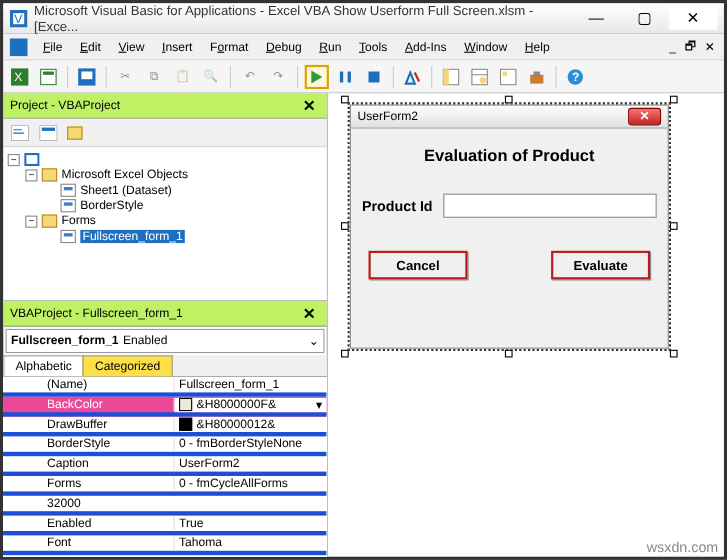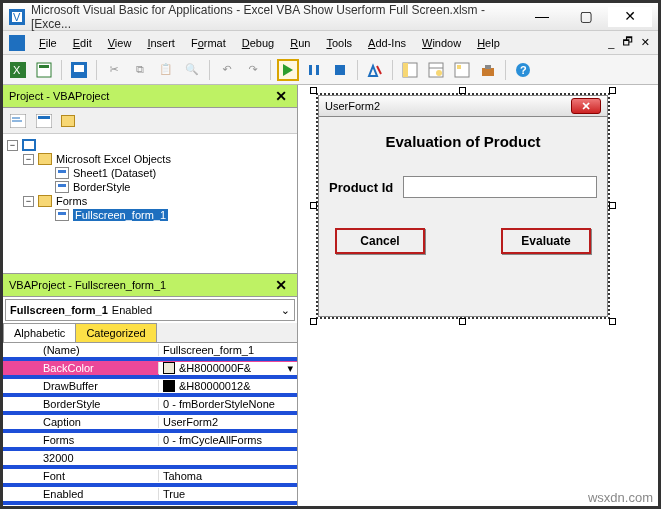--- a/index.html
+++ b/index.html
@@ -295,29 +295,29 @@
           <div class="prop-val">
             <span>0 - fmCycleAllForms</span>
           </div>
         </div>
         <div class="prop-row">
           <div class="prop-val">
             <span>32000</span>
           </div>
         </div>
         <div class="prop-row">
+          <div class="prop-name">Enabled</div>
+          <div class="prop-val">
+            <span>True</span>
+          </div>
+        </div>
+        <div class="prop-row">
           <div class="prop-name">Font</div>
           <div class="prop-val">
             <span>Tahoma</span>
-          </div>
-        </div>
-        <div class="prop-row">
-          <div class="prop-name">Enabled</div>
-          <div class="prop-val">
-            <span>True</span>
           </div>
         </div>
         <div class="prop-row"></div>
       </div>
   </div>
 
   <div class="designer">
     <div class="form-canvas">
       <div class="dots-border"></div>
       <div class="form-titlebar">

